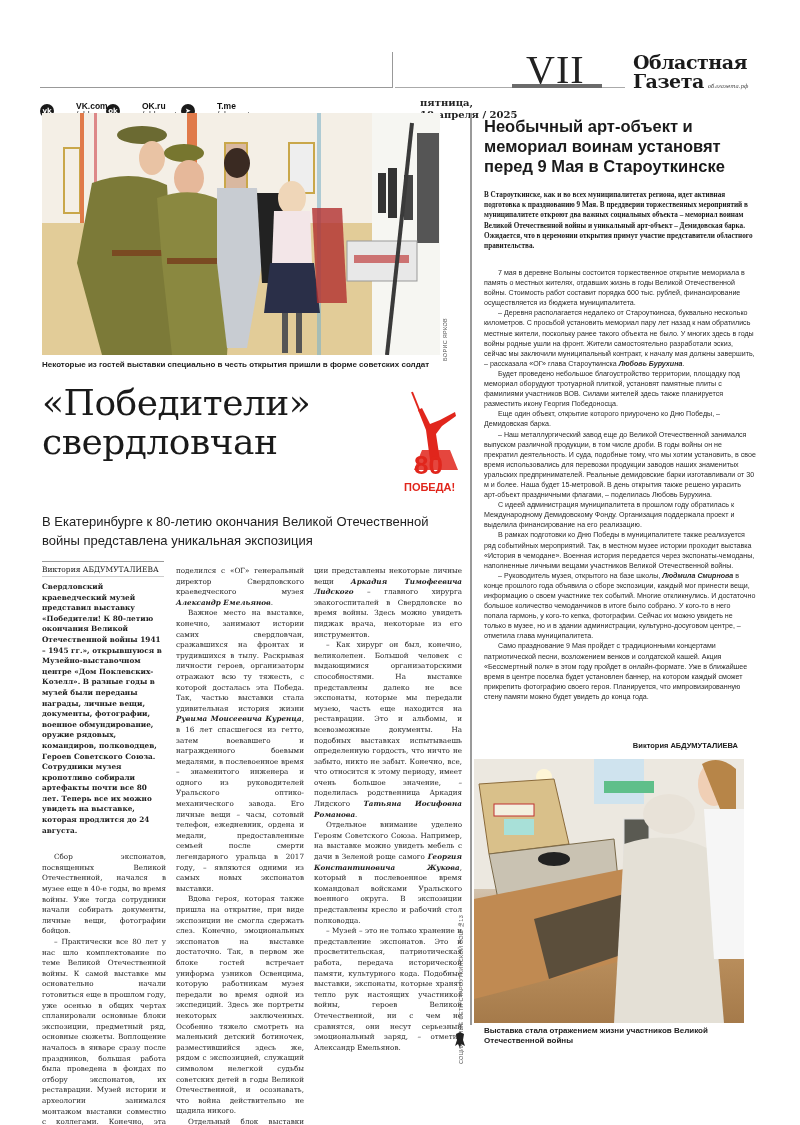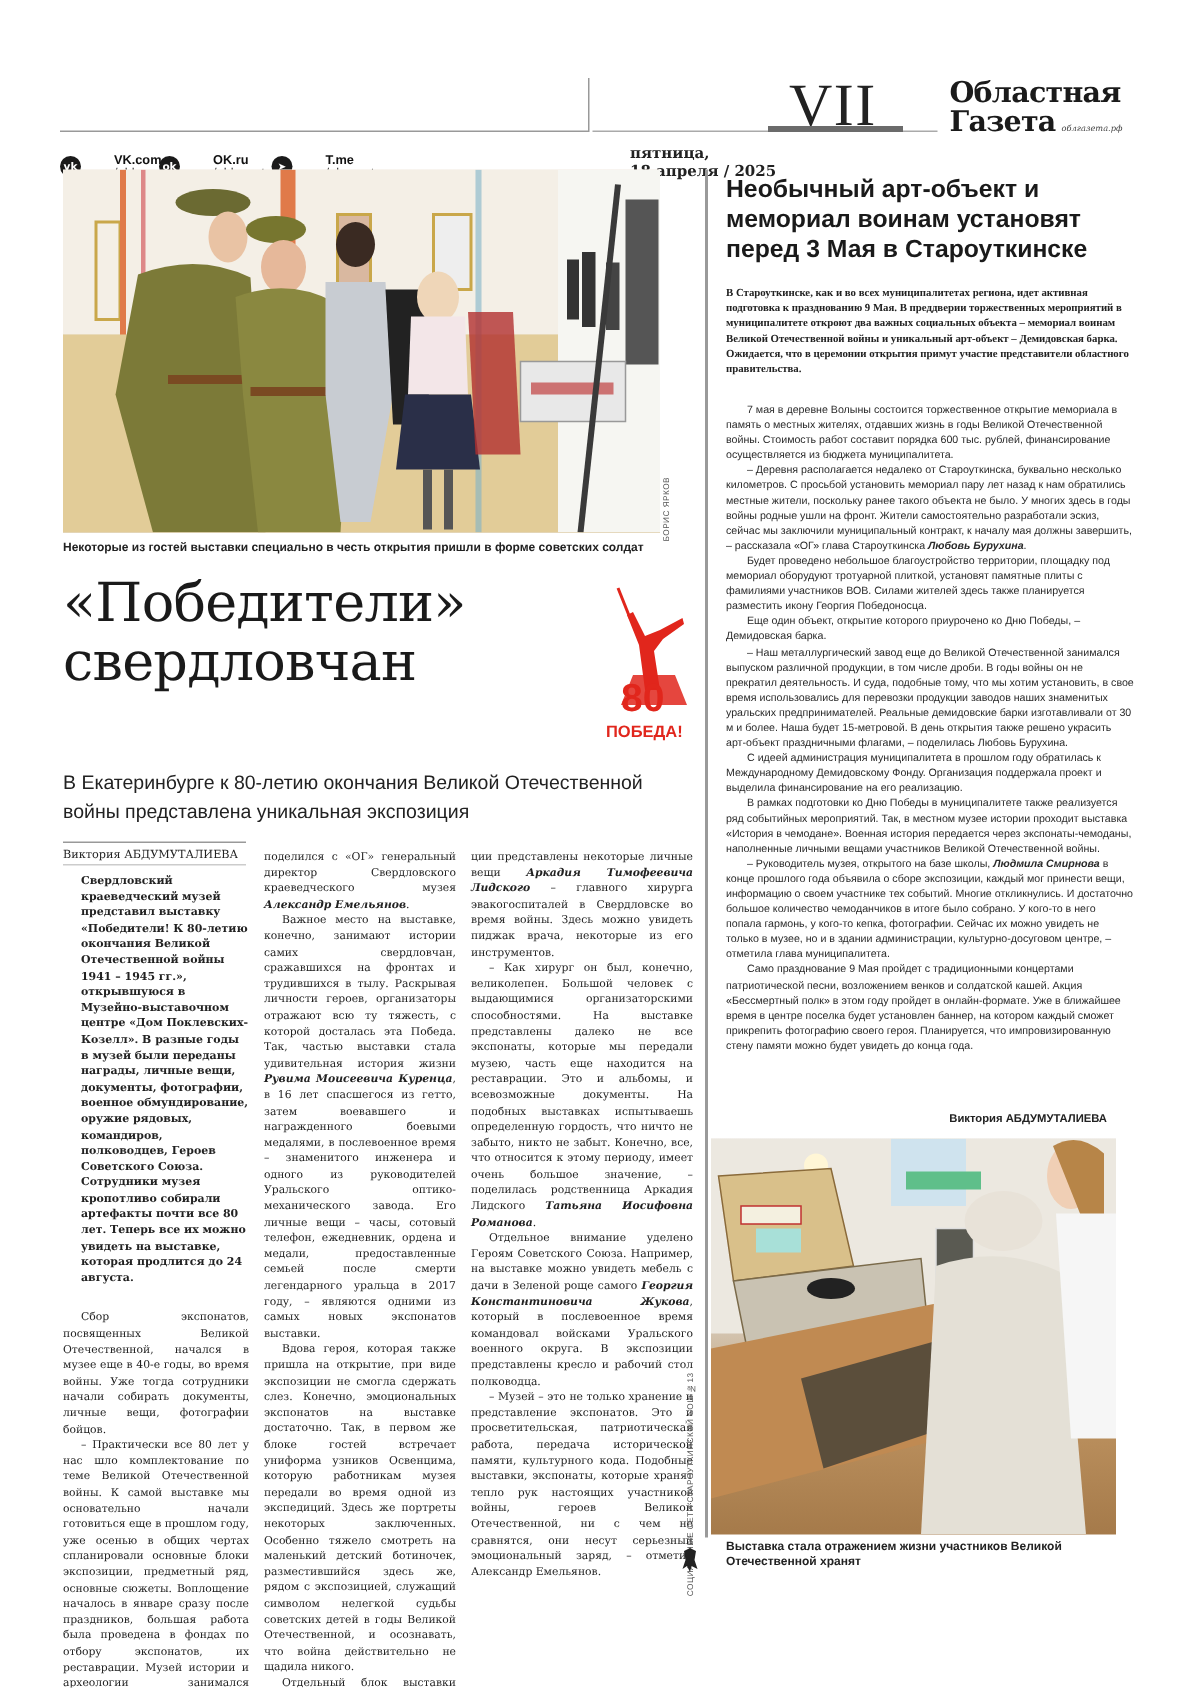--- a/index.html
+++ b/index.html
@@ -39,21 +39,21 @@
   .byline-l { position: absolute; left: 42px; top: 565px; width: 122px; font-family: "DejaVu Serif", serif;
     font-size: 7.5px; color: #222; border-top: 1px solid #999; padding-top: 0; }
   .byline-l { border-top: none; }
   .byline-rule { position: absolute; left: 42px; top: 561px; width: 122px; height: 1px; background: #999; }
   .byline-rule2 { position: absolute; left: 42px; top: 576px; width: 122px; height: 1px; background: #ccc; }
 
   
   .col { position: absolute; font-family: "DejaVu Serif", serif; font-size: 7.2px; line-height: 10.6px; color: #222; text-align: justify; hyphens: auto; }
   .col p { text-indent: 12px; }
   .col p.noind { text-indent: 0; }
-  .col .lead { font-weight: bold; text-align: left; text-indent: 0; margin-bottom: 16px; font-size: 7.3px; margin-left: 12px; }
+  .col .lead { font-weight: bold; text-align: left; text-indent: 0; margin-bottom: 16px; font-size: 7.3px; }
   .col b.it { font-style: italic; font-weight: bold; }
 
   
   .r-vline { position: absolute; left: 470px; top: 113px; width: 2px; height: 912px; background: #9a9a9a; }
   .r-title { position: absolute; left: 484px; top: 116px; width: 280px; font-family: "Liberation Sans", sans-serif;
     font-size: 16.5px; line-height: 20px; color: #1a1a1a; }
   .r-lead { position: absolute; left: 484px; top: 190px; width: 270px; font-family: Liberation Serif, serif;
     font-size: 7.2px; line-height: 10.2px; font-weight: bold; color: #222; }
   .r-body { position: absolute; left: 484px; top: 268px; width: 272px; font-family: "Liberation Sans", sans-serif;
     font-size: 7.1px; line-height: 10.1px; color: #2a2a2a; }
@@ -187,21 +187,21 @@
 </div>
 
 <div class="col" style="left:314px; top:566px; width:148px;">
   <p class="noind"><span>ции представлены некоторые личные вещи </span><b class="it">Аркадия Тимофеевича Лидского</b><span> – главного хирурга эвакогоспиталей в Свердловске во время войны. Здесь можно увидеть пиджак врача, некоторые из его инструментов.</span></p>
   <p><span>– Как хирург он был, конечно, великолепен. Большой человек с выдающимися организаторскими способностями. На выставке представлены далеко не все экспонаты, которые мы передали музею, часть еще находится на реставрации. Это и альбомы, и всевозможные документы. На подобных выставках испытываешь определенную гордость, что ничто не забыто, никто не забыт. Конечно, все, что относится к этому периоду, имеет очень большое значение, – поделилась родственница Аркадия Лидского </span><b class="it">Татьяна Иосифовна Романова</b>.</p>
   <p><span>Отдельное внимание уделено Героям Советского Союза. Например, на выставке можно увидеть мебель с дачи в Зеленой роще самого </span><b class="it">Георгия Константиновича Жукова</b><span>, который в послевоенное время командовал войсками Уральского военного округа. В экспозиции представлены кресло и рабочий стол полководца.</span></p>
   <p>– Музей – это не только хранение и представление экспонатов. Это и просветительская, патриотическая работа, передача исторической памяти, культурного кода. Подобные выставки, экспонаты, которые хранят тепло рук настоящих участников войны, героев Великой Отечественной, ни с чем не сравнятся, они несут серьезный эмоциональный заряд, – отметил Александр Емельянов.</p>
 </div>
 
 <div class="r-vline"></div>
-<h2 class="r-title">Необычный арт-объект и мемориал воинам установят перед 3 Мая в Староуткинске</h2>
+<h2 class="r-title">Необычный арт-объект и мемориал воинам установят перед 9 Мая в Староуткинске</h2>
 <div class="r-lead">В Староуткинске, как и во всех муниципалитетах региона, идет активная подготовка к празднованию 9 Мая. В преддверии торжественных мероприятий в муниципалитете откроют два важных социальных объекта – мемориал воинам Великой Отечественной войны и уникальный арт-объект – Демидовская барка. Ожидается, что в церемонии открытия примут участие представители областного правительства.</div>
 <div class="r-body">
   <p>7 мая в деревне Волыны состоится торжественное открытие мемориала в память о местных жителях, отдавших жизнь в годы Великой Отечественной войны. Стоимость работ составит порядка 600 тыс. рублей, финансирование осуществляется из бюджета муниципалитета.</p>
   <p><span>– Деревня располагается недалеко от Староуткинска, буквально несколько километров. С просьбой установить мемориал пару лет назад к нам обратились местные жители, поскольку ранее такого объекта не было. У многих здесь в годы войны родные ушли на фронт. Жители самостоятельно разработали эскиз, сейчас мы заключили муниципальный контракт, к началу мая должны завершить, – рассказала «ОГ» глава Староуткинска </span><b class="it" style="font-style:italic">Любовь Бурухина</b>.</p>
   <p>Будет проведено небольшое благоустройство территории, площадку под мемориал оборудуют тротуарной плиткой, установят памятные плиты с фамилиями участников ВОВ. Силами жителей здесь также планируется разместить икону Георгия Победоносца.</p>
   <p>Еще один объект, открытие которого приурочено ко Дню Победы, – Демидовская барка.</p>
   <p>– Наш металлургический завод еще до Великой Отечественной занимался выпуском различной продукции, в том числе дроби. В годы войны он не прекратил деятельность. И суда, подобные тому, что мы хотим установить, в свое время использовались для перевозки продукции заводов наших знаменитых уральских предпринимателей. Реальные демидовские барки изготавливали от 30 м и более. Наша будет 15-метровой. В день открытия также решено украсить арт-объект праздничными флагами, – поделилась Любовь Бурухина.</p>
   <p>С идеей администрация муниципалитета в прошлом году обратилась к Международному Демидовскому Фонду. Организация поддержала проект и выделила финансирование на его реализацию.</p>
   <p>В рамках подготовки ко Дню Победы в муниципалитете также реализуется ряд событийных мероприятий. Так, в местном музее истории проходит выставка «История в чемодане». Военная история передается через экспонаты-чемоданы, наполненные личными вещами участников Великой Отечественной войны.</p>
   <p><span>– Руководитель музея, открытого на базе школы, </span><b style="font-style:italic">Людмила Смирнова</b><span> в конце прошлого года объявила о сборе экспозиции, каждый мог принести вещи, информацию о своем участнике тех событий. Многие откликнулись. И достаточно большое количество чемоданчиков в итоге было собрано. У кого-то в него попала гармонь, у кого-то кепка, фотографии. Сейчас их можно увидеть не только в музее, но и в здании администрации, культурно-досуговом центре, – отметила глава муниципалитета.</span></p>
@@ -229,18 +229,18 @@
 
     <ellipse cx="195" cy="55" rx="26" ry="20" fill="#e8e2d8"></ellipse>
     <path d="M150 85 Q195 70 235 90 L250 264 L140 264 Z" fill="#e4e0d6"></path>
 
     <ellipse cx="240" cy="25" rx="16" ry="22" fill="#f0cfb5"></ellipse>
     <path d="M228 5 Q245 -5 262 10 L262 60 L250 60 Z" fill="#b78548"></path>
     <path d="M230 50 L270 50 L270 200 L240 200 Z" fill="#f6f6f6"></path>
   </svg>
 </div>
 <div class="credit-v credit-v2">СОЦИАЛЬНЫЕ СЕТИ СТАРОУТКИНСКОЙ СОШ №13</div>
-<div class="caption cap-right">Выставка стала отражением жизни участников Великой Отечественной хранят</div>
+<div class="caption cap-right">Выставка стала отражением жизни участников Великой Отечественной войны</div>
 <div class="coat">
   <svg width="12" height="16" viewBox="0 0 12 16">
     <path d="M2 2 L6 0 L10 2 L9 8 L11 14 L7 12 L6 16 L4 12 L1 14 L3 8 Z" fill="#222"></path>
   </svg>
 </div>
 
 </body></html>

